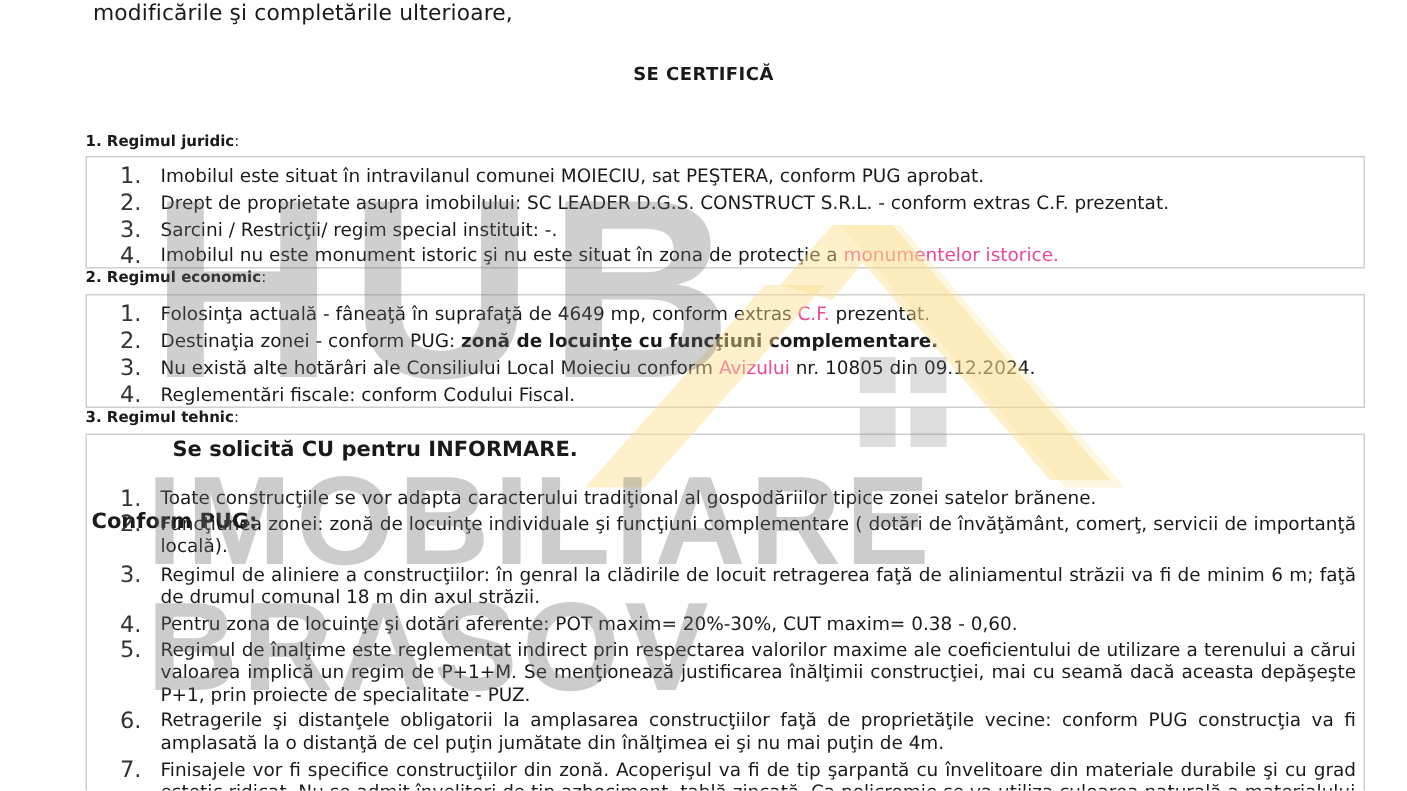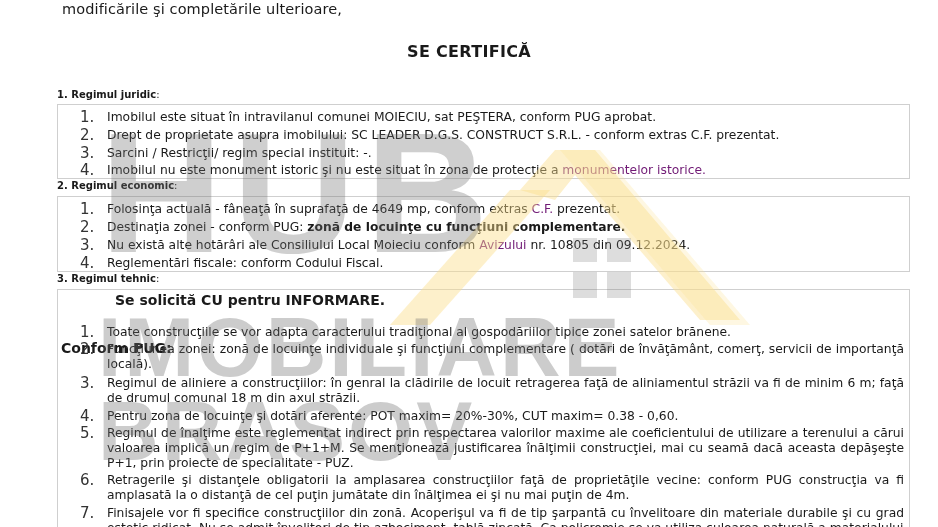--- a/index.html
+++ b/index.html
@@ -4,29 +4,29 @@
 <style>
   html, body { margin: 0; padding: 0; }
   body {
     width: 938px; height: 527px; overflow: hidden; position: relative;
     background: #ffffff; color: #1a1a1a;
     font-family: "DejaVu Sans", "Liberation Sans", sans-serif;
   }
   .page { position: absolute; left: 0; top: 0; width: 843px; height: 527px; }
   .intro { position: absolute; left: 62px; top: 1px; font-size: 14.5px; letter-spacing: 0.1px; }
   .title { position: absolute; left: 0; width: 938px; top: 42px; text-align: center;
-    font-weight: bold; font-size: 16px; letter-spacing: 0.3px; }
+    font-weight: bold; font-size: 12px; letter-spacing: 0.3px; }
   .sec-head { position: absolute; left: 57px; font-weight: bold; font-size: 10px; }
   .sec-head .colon { font-weight: normal; }
   .box { position: absolute; left: 57px; width: 851px; border: 1px solid #cfcfcf; }
   .item { position: absolute; left: 80px; font-size: 12.3px; line-height: 15px; white-space: nowrap; }
   .item .num { position: absolute; left: 0; top: 0; font-size: 15px; color: #333; }
   .item .txt { position: absolute; left: 27px; top: 0; }
   .item.wrap .txt { white-space: normal; width: 797px; text-align: justify; text-align-last: left; }
-  .olive { color: #701a75; }
+  .olive { color: #ec4899; }
   .b { font-weight: bold; }
   .sub { position: absolute; font-size: 14px; font-weight: bold; }
   
   .wm { position: absolute; z-index: 5; pointer-events: none; }
   .wm-hub { left: 100px; top: 108px; font-family: "Liberation Sans", sans-serif; font-weight: bold;
     font-size: 170px; line-height: 170px; color: rgba(110,110,110,0.33); letter-spacing: 10px; transform: scaleY(1.0); }
   .wm-mob { left: 98px; top: 305px; font-family: "Liberation Sans", sans-serif; font-weight: bold;
     font-size: 84px; line-height: 84px; color: rgba(110,110,110,0.35); letter-spacing: 3px; }
   .wm-roof { left: 390px; top: 130px; }
   .wm-door { left: 573px; top: 238px; }

